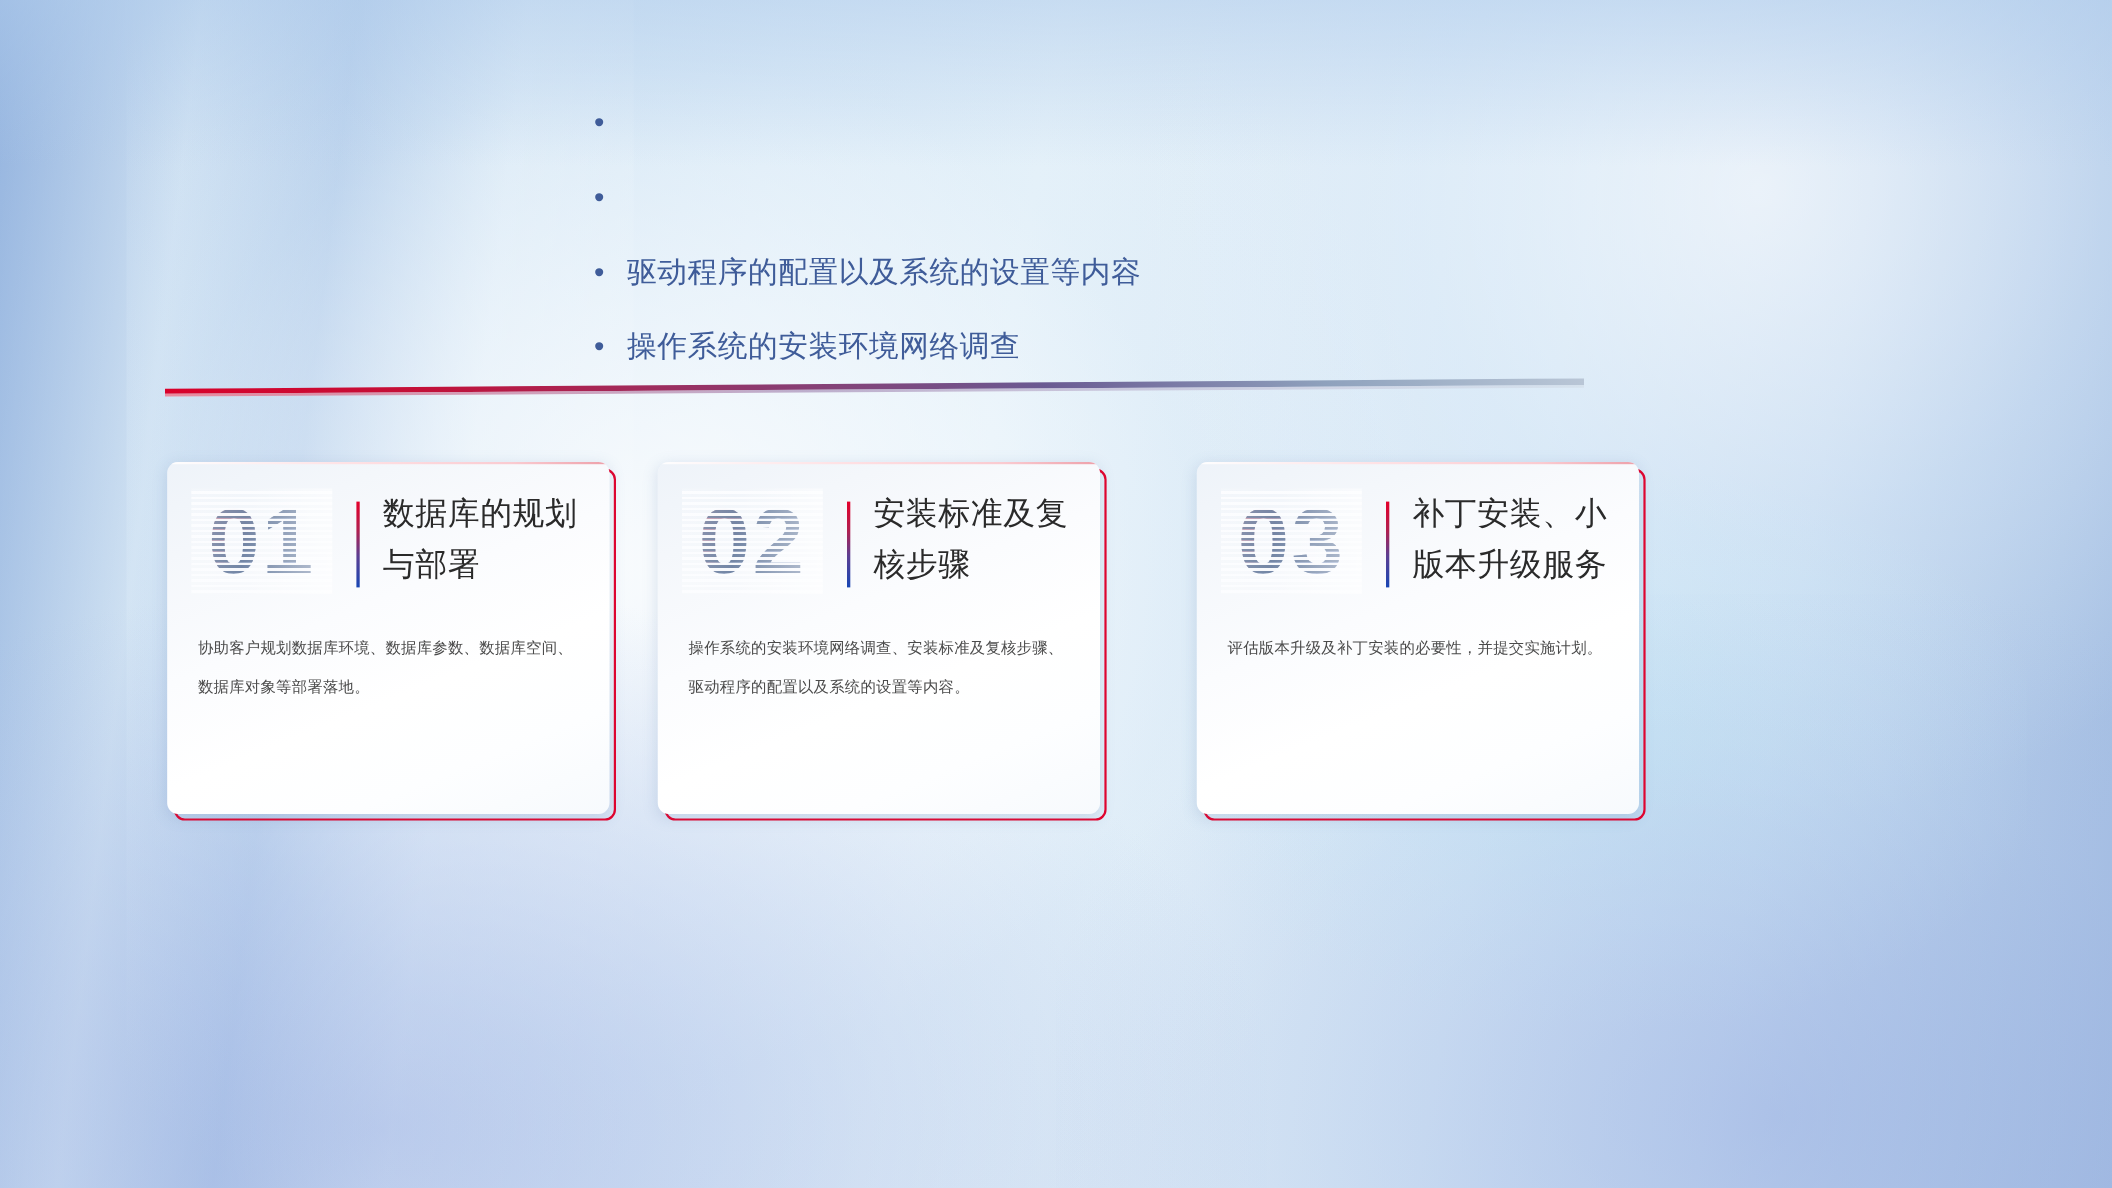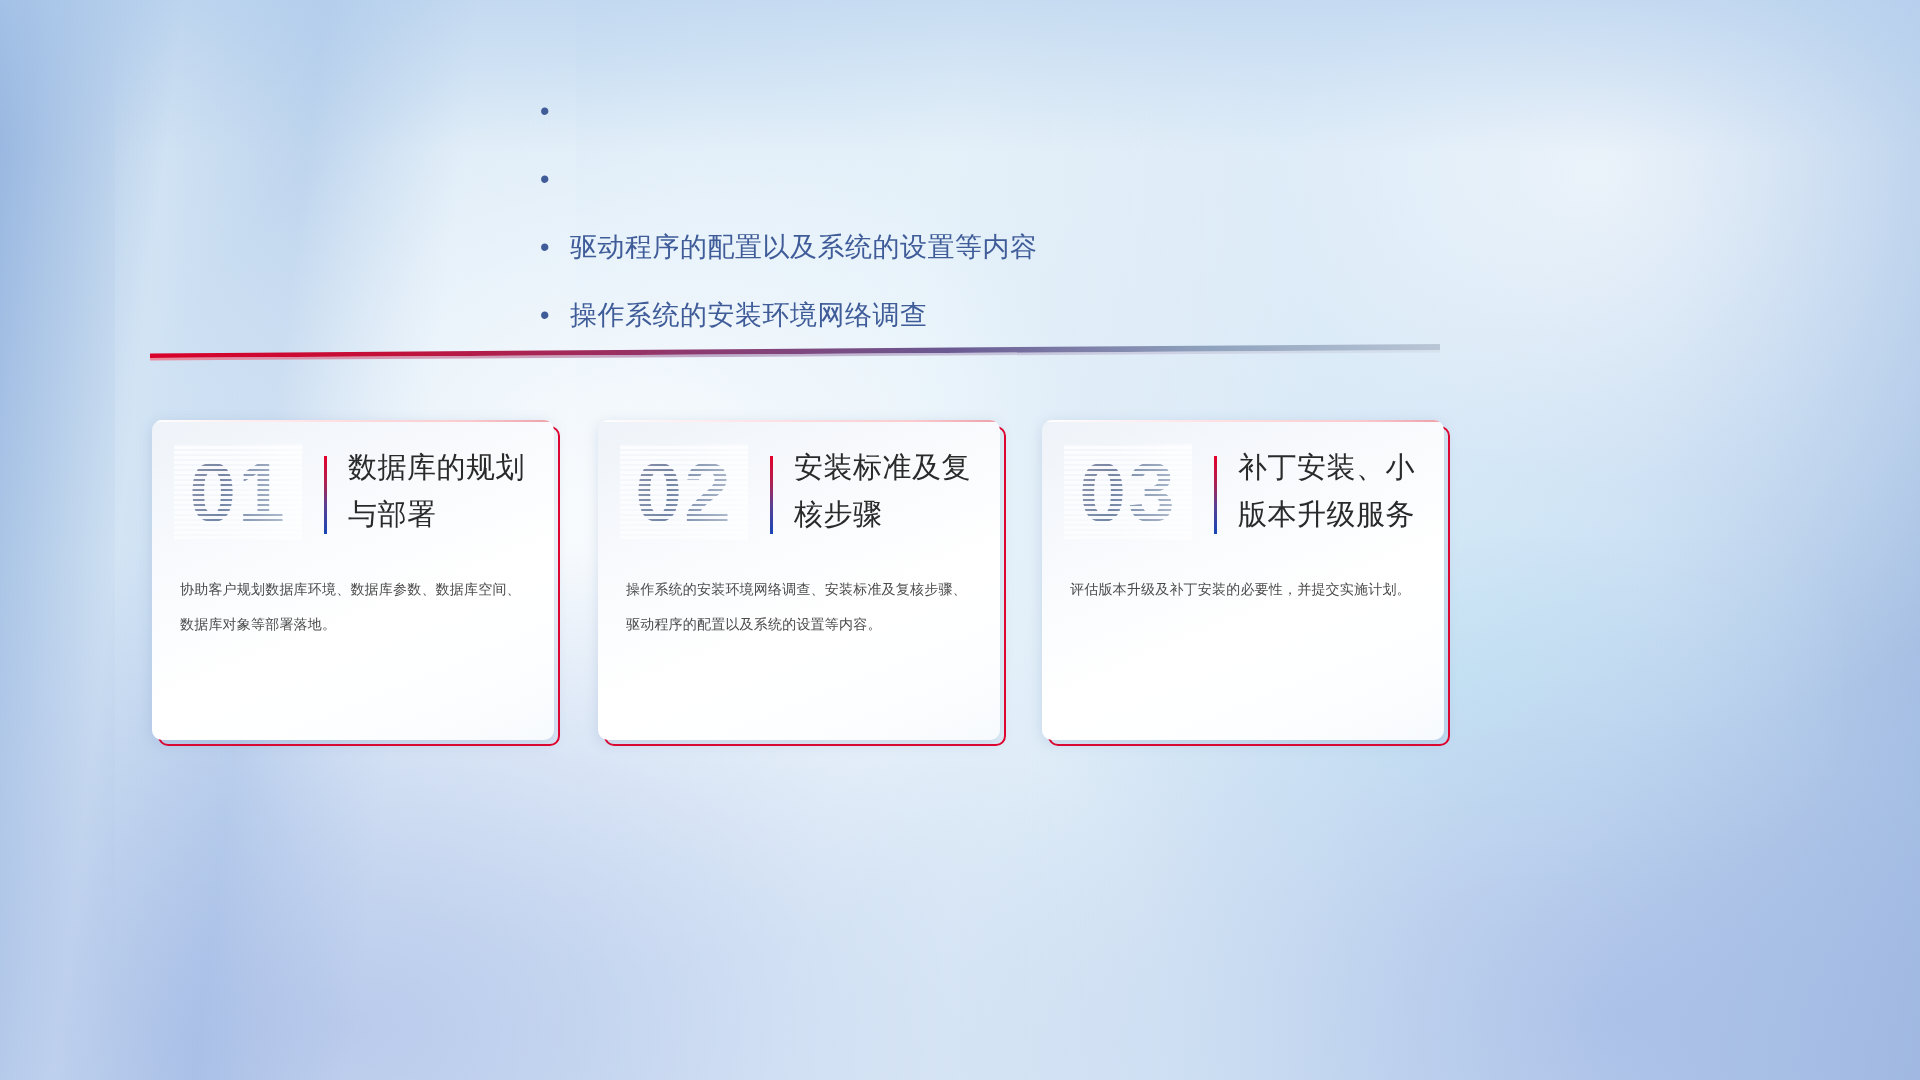--- a/index.html
+++ b/index.html
@@ -107,21 +107,21 @@
 
   
   #cards{
     position:absolute; left:0; top:420px; width:1920px; height:340px; z-index:5;
   }
   .card-wrap{
     position:absolute; top:0; width:402px; height:320px;
   }
   .card-wrap.c1{ left:152px; }
   .card-wrap.c2{ left:598px; }
-  .card-wrap.c3{ left:1042px;padding-left:20px; }
+  .card-wrap.c3{ left:1088px;padding-left:20px; }
 
   
   .card-outline{
     position:absolute; left:6px; top:6px; width:402px; height:320px;
     border:2px solid #e4002b;
     border-radius:10px;
   }
   .card{
     position:absolute; left:0; top:0; width:402px; height:320px;
     border-radius:10px;

